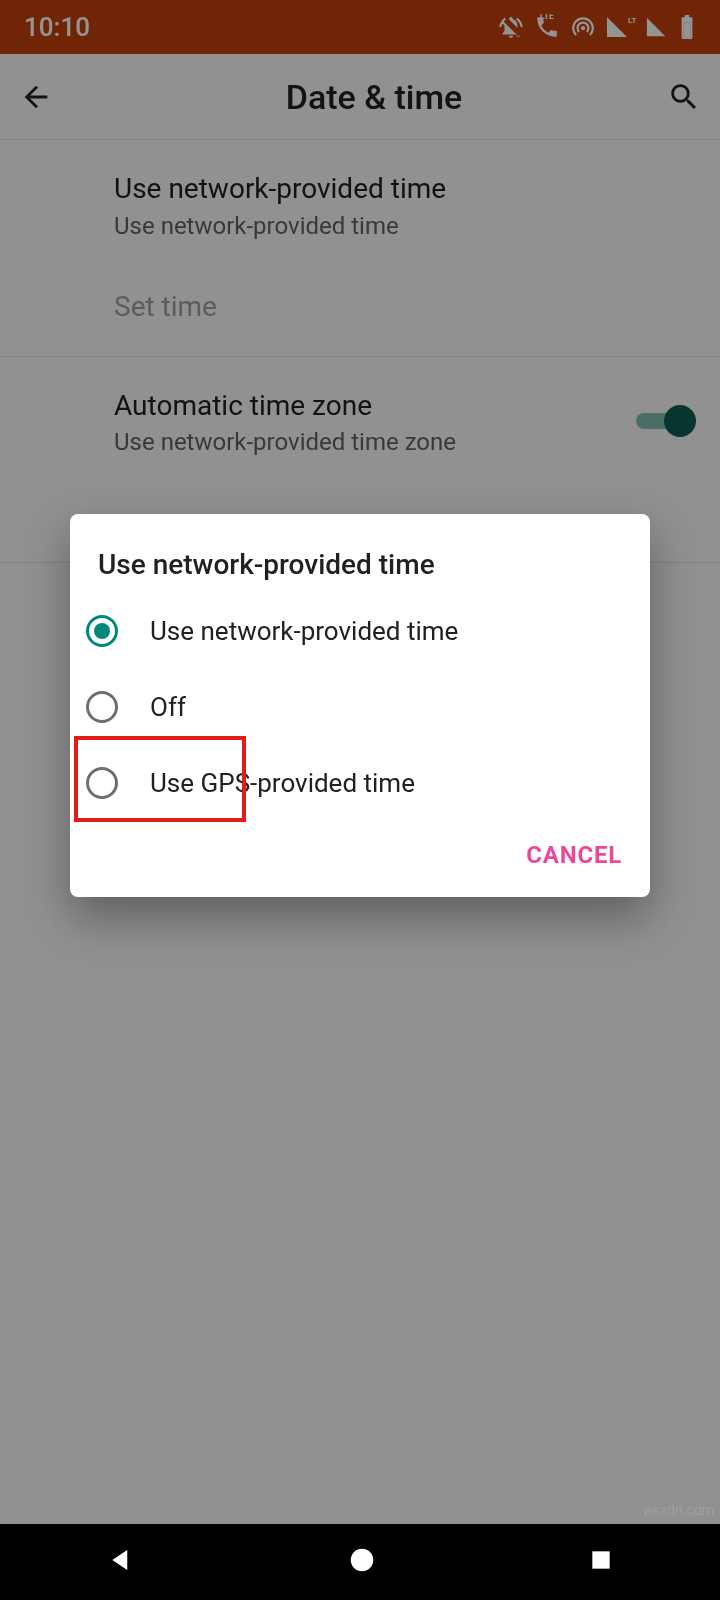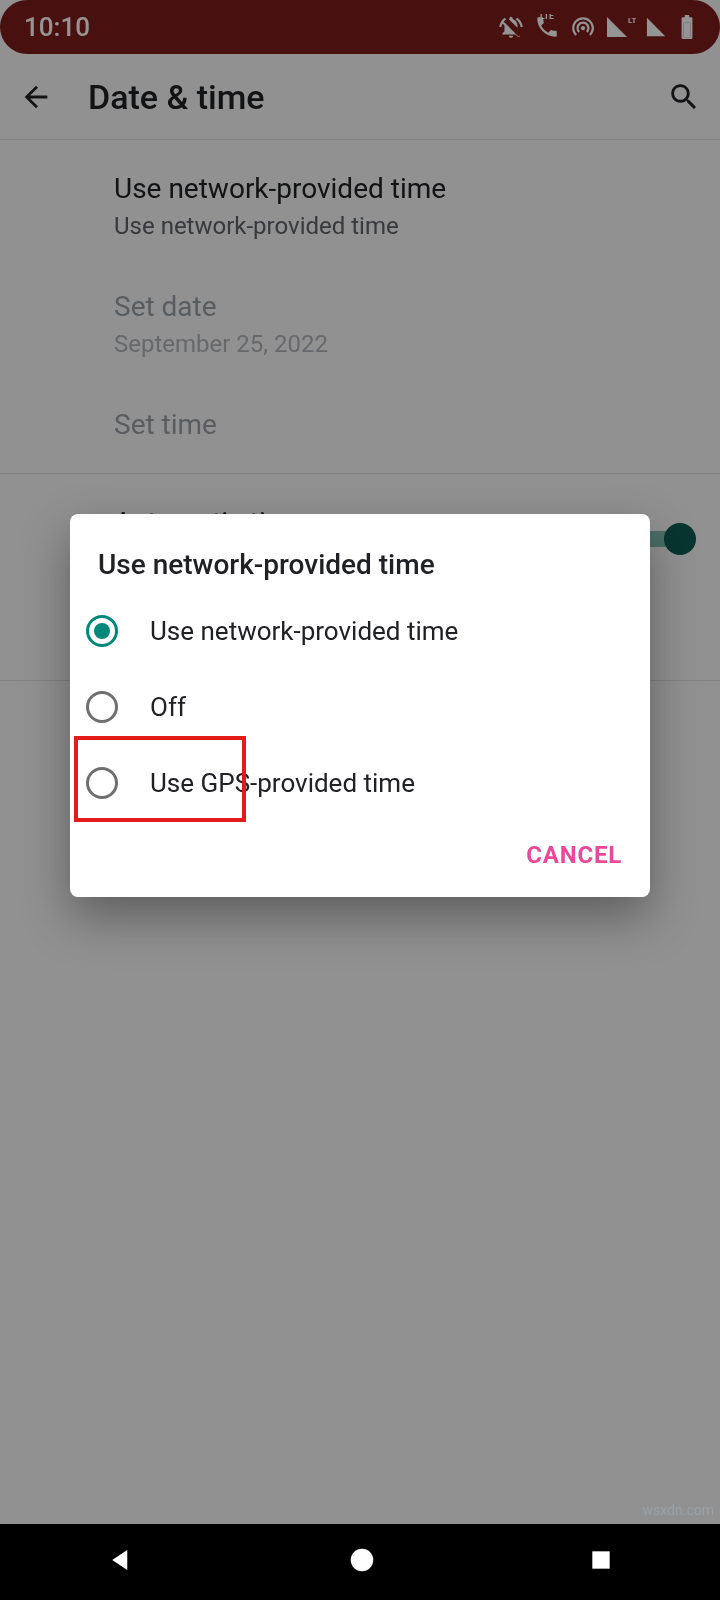--- a/index.html
+++ b/index.html
@@ -1,25 +1,25 @@
 <!DOCTYPE html>
 <html><head>
   <meta charset="utf-8">
   <style>
     * { margin: 0; padding: 0; box-sizing: border-box; font-family: Roboto, Arial, sans-serif; }
     body { width: 720px; height: 1600px; background: #fafafa; position: relative; overflow: hidden; }
     .scrim { position: absolute; inset: 0; background: rgba(0,0,0,0.42); z-index: 5; }
 
     
-    .status-bar { height: 54px; background: #7f1d1d; color: #fff; display: flex; align-items: center; justify-content: space-between; padding: 0 24px; font-size: 26px; font-weight: 500; border-radius: 27px; }
+    .status-bar { height: 54px; background: #c2410c; color: #fff; display: flex; align-items: center; justify-content: space-between; padding: 0 24px; font-size: 26px; font-weight: 500; }
     .status-right { display: flex; align-items: center; gap: 10px; }
     .status-right svg { fill: #fff; }
 
     
-    .app-bar { height: 86px; display: flex; align-items: center; padding: 0 12px; background: #fafafa; border-bottom: 1px solid #e0e0e0; }
+    .app-bar { height: 86px; display: flex; align-items: center; padding: 0 12px; background: #fafafa; border-bottom: 1px solid #e0e0e0; text-align: center; }
     .app-bar .back { width: 48px; height: 48px; display:flex; align-items:center; justify-content:center; }
     .app-bar .title { font-size: 34px; font-weight: 500; color: #202124; margin-left: 28px; flex: 1; }
     .app-bar .search { width: 48px; height: 48px; display:flex; align-items:center; justify-content:center; }
 
     
     .list { padding-top: 6px; }
     .item { padding: 24px 30px 24px 114px; }
     .item .primary { font-size: 28px; color: #202124; line-height: 1.35; }
     .item .secondary { font-size: 24px; color: #5f6368; margin-top: 4px; }
     .item.disabled .primary { color: #9aa0a6; }
@@ -96,24 +96,20 @@
       </svg>
   </div>
 </div>
 
 <div class="list">
   <div class="item">
     <div class="primary">Use network-provided time</div>
     <div class="secondary">Use network-provided time</div>
   </div>
   <div class="item disabled">
-    <div class="primary">Set date</div>
-    <div class="secondary">September 25, 2022</div>
-  </div>
-  <div class="item disabled">
     <div class="primary">Set time</div>
   </div>
   <div class="divider"></div>
   <div class="item row-toggle" style="padding-right:22px; padding-bottom:6px;">
     <div class="texts">
       <div class="primary">Automatic time zone</div>
       <div class="secondary">Use network-provided time zone</div>
     </div>
     <div class="toggle">
       <div class="track"></div>

